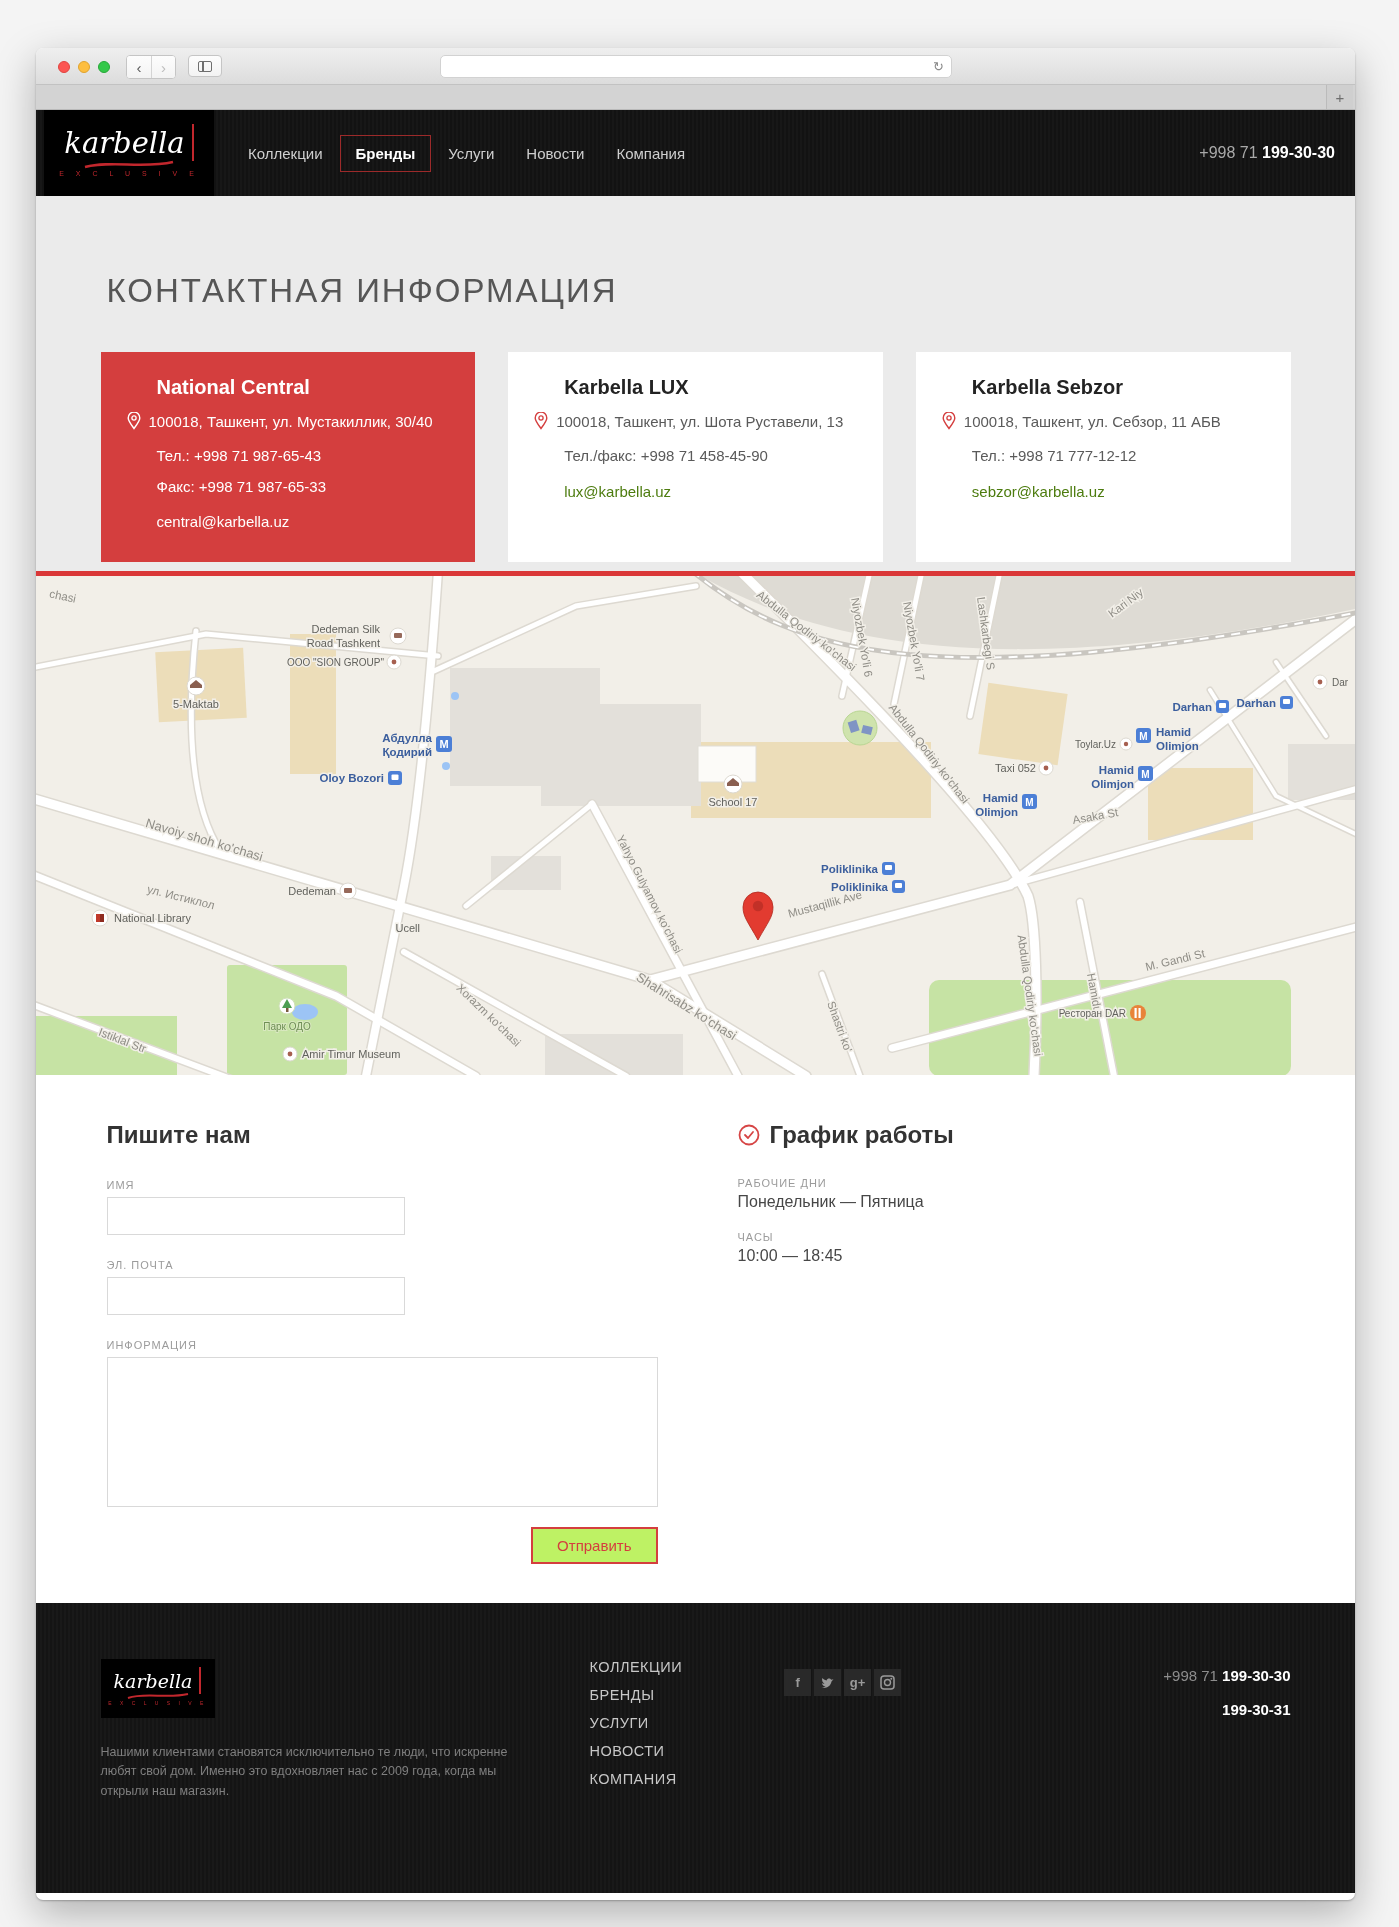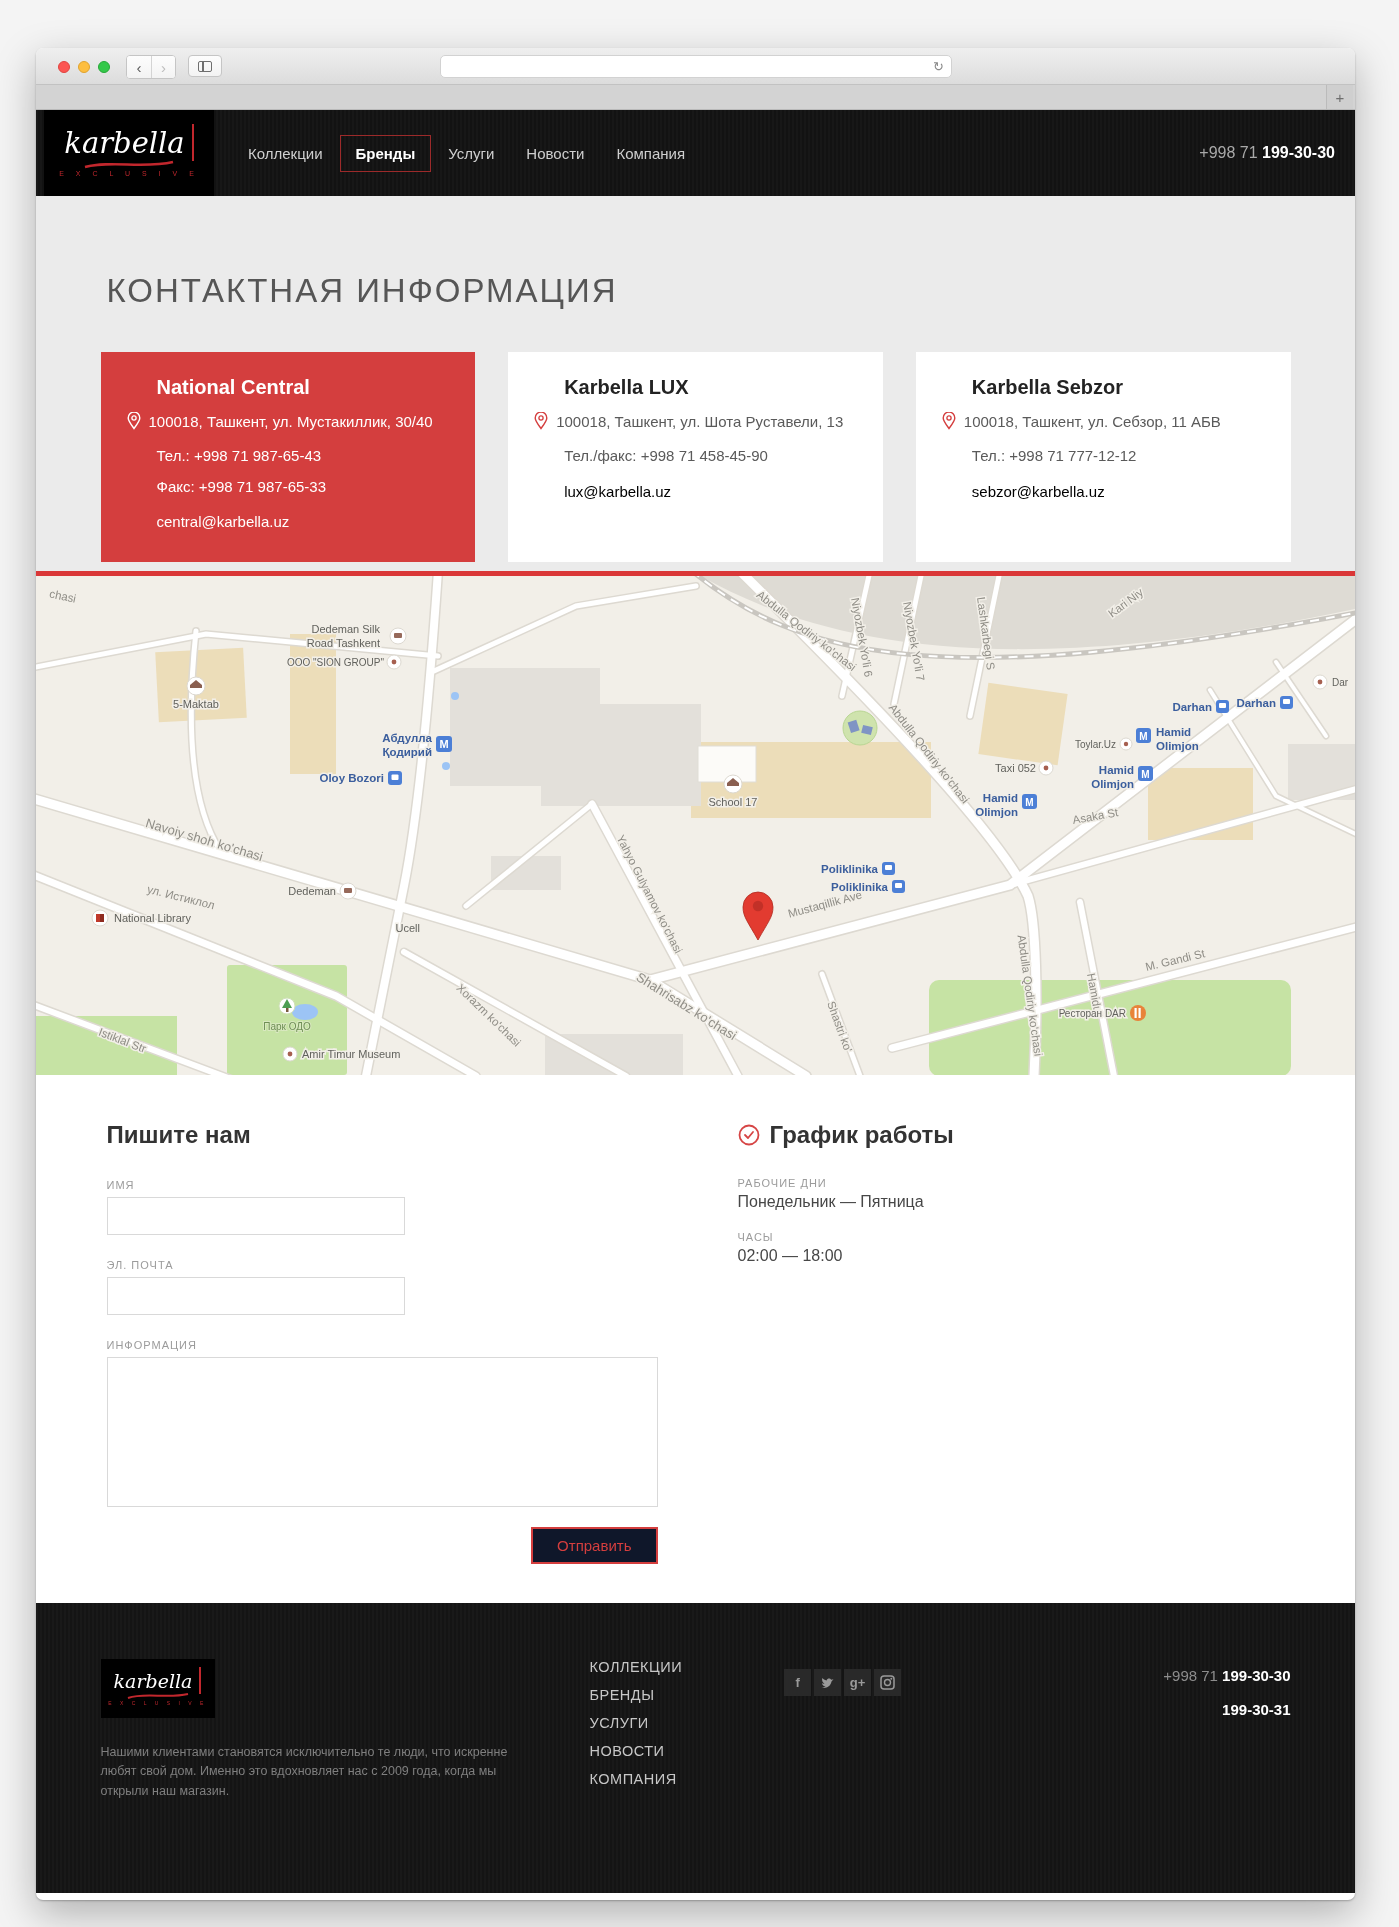--- a/index.html
+++ b/index.html
@@ -65,21 +65,21 @@
   .cards { display:flex; gap:33px; margin-top:42px; }
   .card { width:375px; min-height:182px; background:#fff; padding:20px 26px; }
   .card.red { background:#d43e3e; color:#fff; }
   .card h3 { font-size:20px; font-weight:bold; margin:4px 0 12px 30px; color:#232323; }
   .card.red h3 { color:#fff; }
   .card .row { display:flex; align-items:flex-start; font-size:15px; color:#5a5a5a; margin-bottom:9px; line-height:1.45; }
   .card.red .row { color:#fff; }
   .card .row .pin { flex:0 0 22px; margin-top:1px; color:#d43e3e; }
   .card.red .row .pin { color:#fff; }
   .card .row.indent { padding-left:30px; }
-  .card a.email { color:#000000; text-decoration:none; font-size:15px; }
+  .card a.email { color:#4d7c0f; text-decoration:none; font-size:15px; }
   .card.red a.email { color:#ffffff; }
   .card .row.email-row { margin-top:14px; }
 
   
   .map-section { height:504px; border-top:5px solid #da3737; background:#f2efe8; overflow:hidden; }
   .map-section svg { display:block; }
   .rl { font-size:11.5px; fill:#8f8d86; paint-order:stroke; stroke:#f2efe8; stroke-width:3px; }
   .rl.big { font-size:13px; }
   .pl { font-size:11px; fill:#62625d; paint-order:stroke; stroke:#f2efe8; stroke-width:3px; }
   .pl.small { font-size:10px; }
@@ -88,21 +88,21 @@
 
   
   .contact { height:528px; background:#fff; padding-top:46px; }
   .contact .cols { display:flex; }
   .form-col { width:551px; margin-left:6px; display:flex; flex-direction:column; }
   .sec-title { font-size:24px; font-weight:bold; color:#333; }
   .field-label { font-size:11px; letter-spacing:1px; color:#9b9b9b; margin:24px 0 6px; }
   .field-label.first { margin-top:30px; }
   .txt { width:298px; height:38px; border:1px solid #d9d9d9; background:#fff; padding:0 10px; font-size:14px; color:#333; outline:none; }
   textarea.txt { width:551px; height:150px; resize:none; padding:8px 10px; }
-  .send-btn { align-self:flex-end; margin-top:20px; background:#0f172a; border:2px solid #d43e3e; color:#d43e3e;
+  .send-btn { align-self:flex-end; margin-top:20px; background:#bef264; border:2px solid #d43e3e; color:#d43e3e;
               font-size:15px; padding:8px 24px; cursor:pointer; font-family:"Liberation Sans", sans-serif; }
   .sched-col { margin-left:80px; }
   .sched-head { display:flex; align-items:center; gap:10px; }
   .sched-label { font-size:11px; letter-spacing:1px; color:#9b9b9b; margin:28px 0 4px; }
   .sched-label.next { margin-top:20px; }
   .sched-value { font-size:16px; color:#474747; }
 
   
   .site-footer { height:290px; background:#161616;
                  background-image:repeating-linear-gradient(90deg,#191919 0 2px,#141414 2px 4px);
@@ -438,21 +438,21 @@
           <div class="sched-head">
             <svg width="22" height="22" viewBox="0 0 22 22">
               <circle cx="11" cy="11" r="9.5" fill="none" stroke="#d64545" stroke-width="1.8"></circle>
               <path d="M7,11 L10,14 L15,8" fill="none" stroke="#d64545" stroke-width="1.8" stroke-linecap="round" stroke-linejoin="round"></path>
             </svg>
             <h2 class="sec-title">График работы</h2>
           </div>
           <div class="sched-label">РАБОЧИЕ ДНИ</div>
           <div class="sched-value">Понедельник — Пятница</div>
           <div class="sched-label next">ЧАСЫ</div>
-          <div class="sched-value">02:00 — 18:00</div>
+          <div class="sched-value">10:00 — 18:45</div>
         </div>
       </div>
     </div>
 
     <div class="site-footer">
       <div class="container cols">
         <div class="f-col1">
           <div class="logo logo-footer">
             <span class="word">karbella</span>
             <svg class="swoosh" width="62" height="7" viewBox="0 0 62 7">

